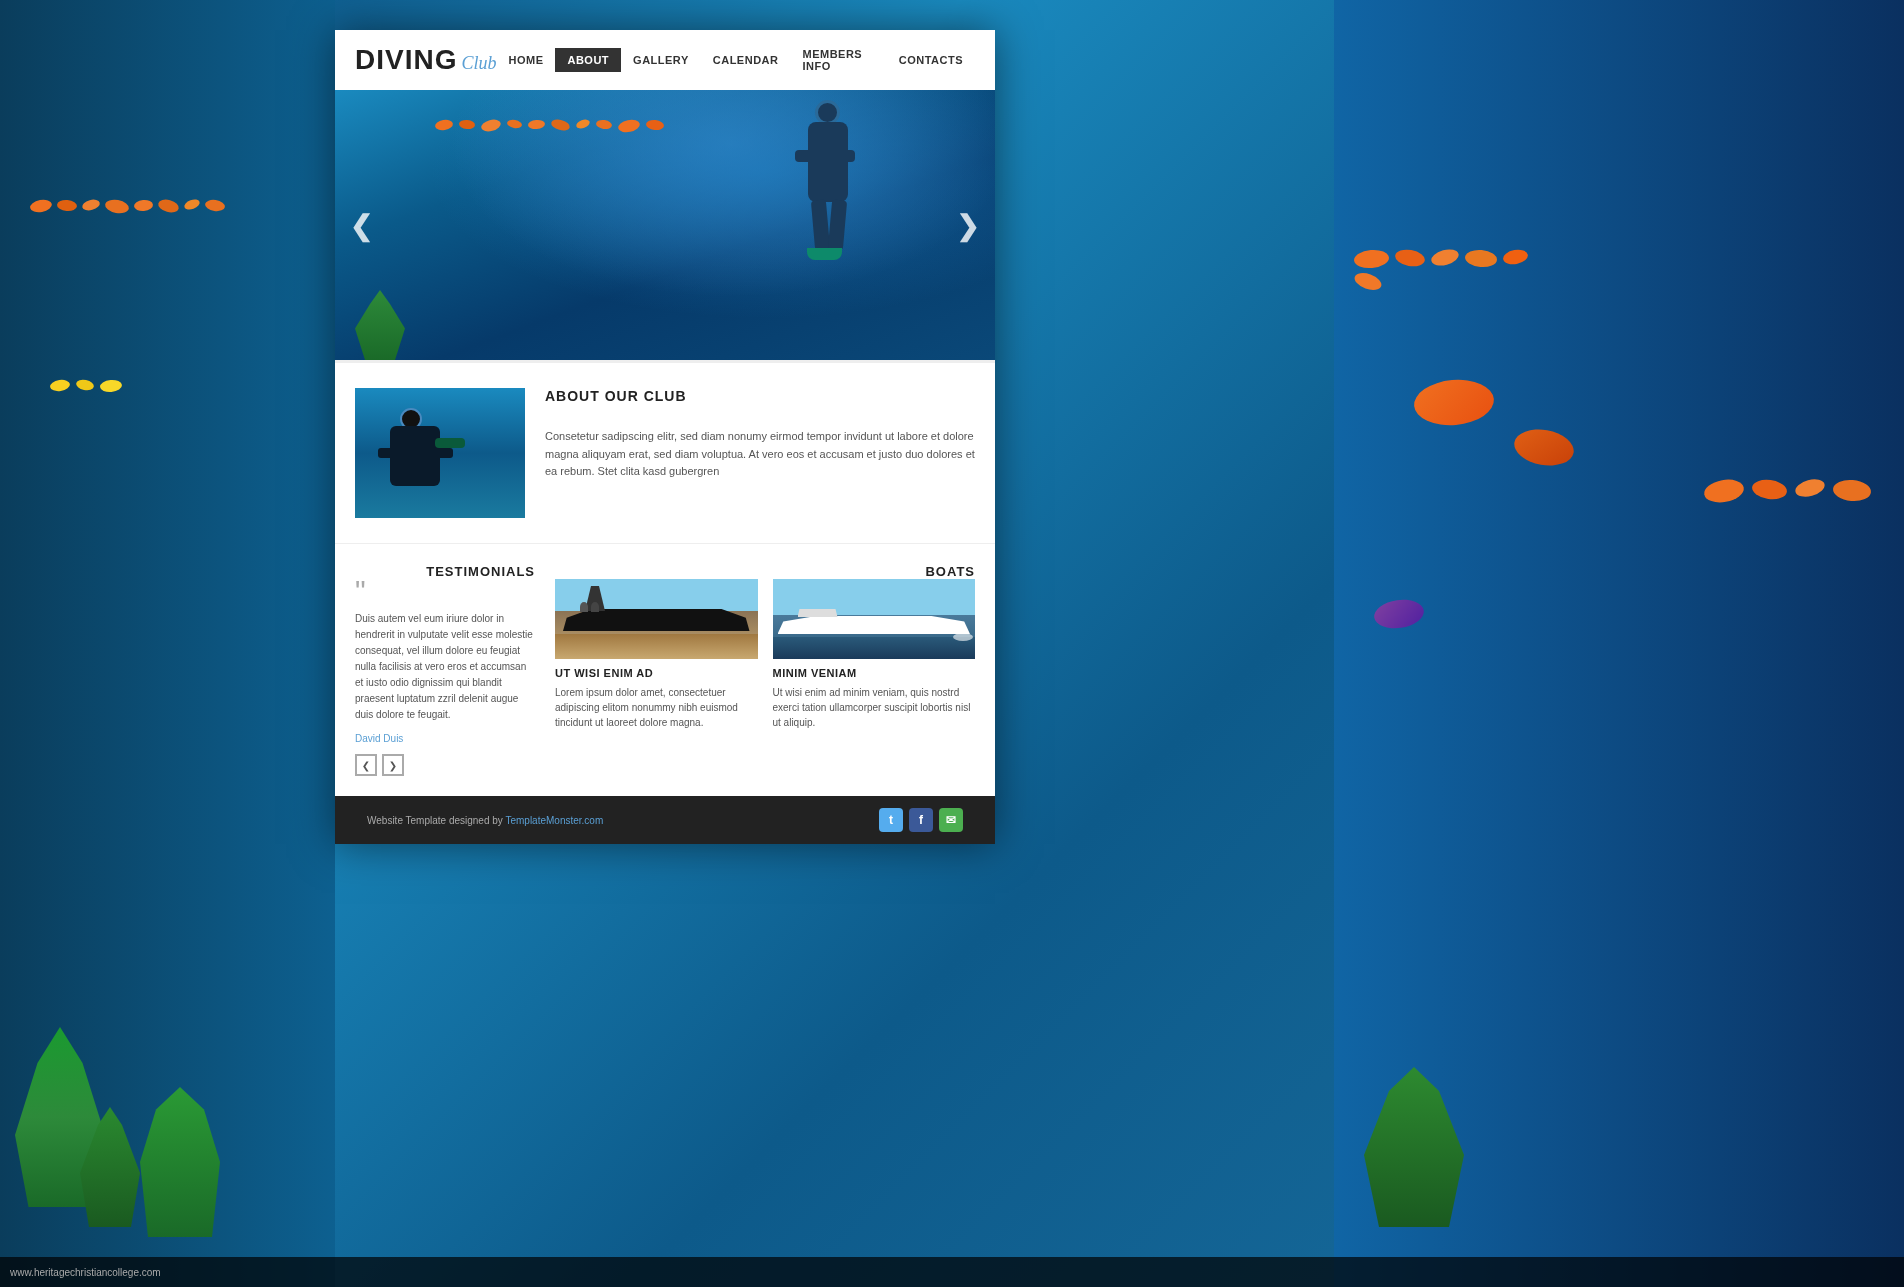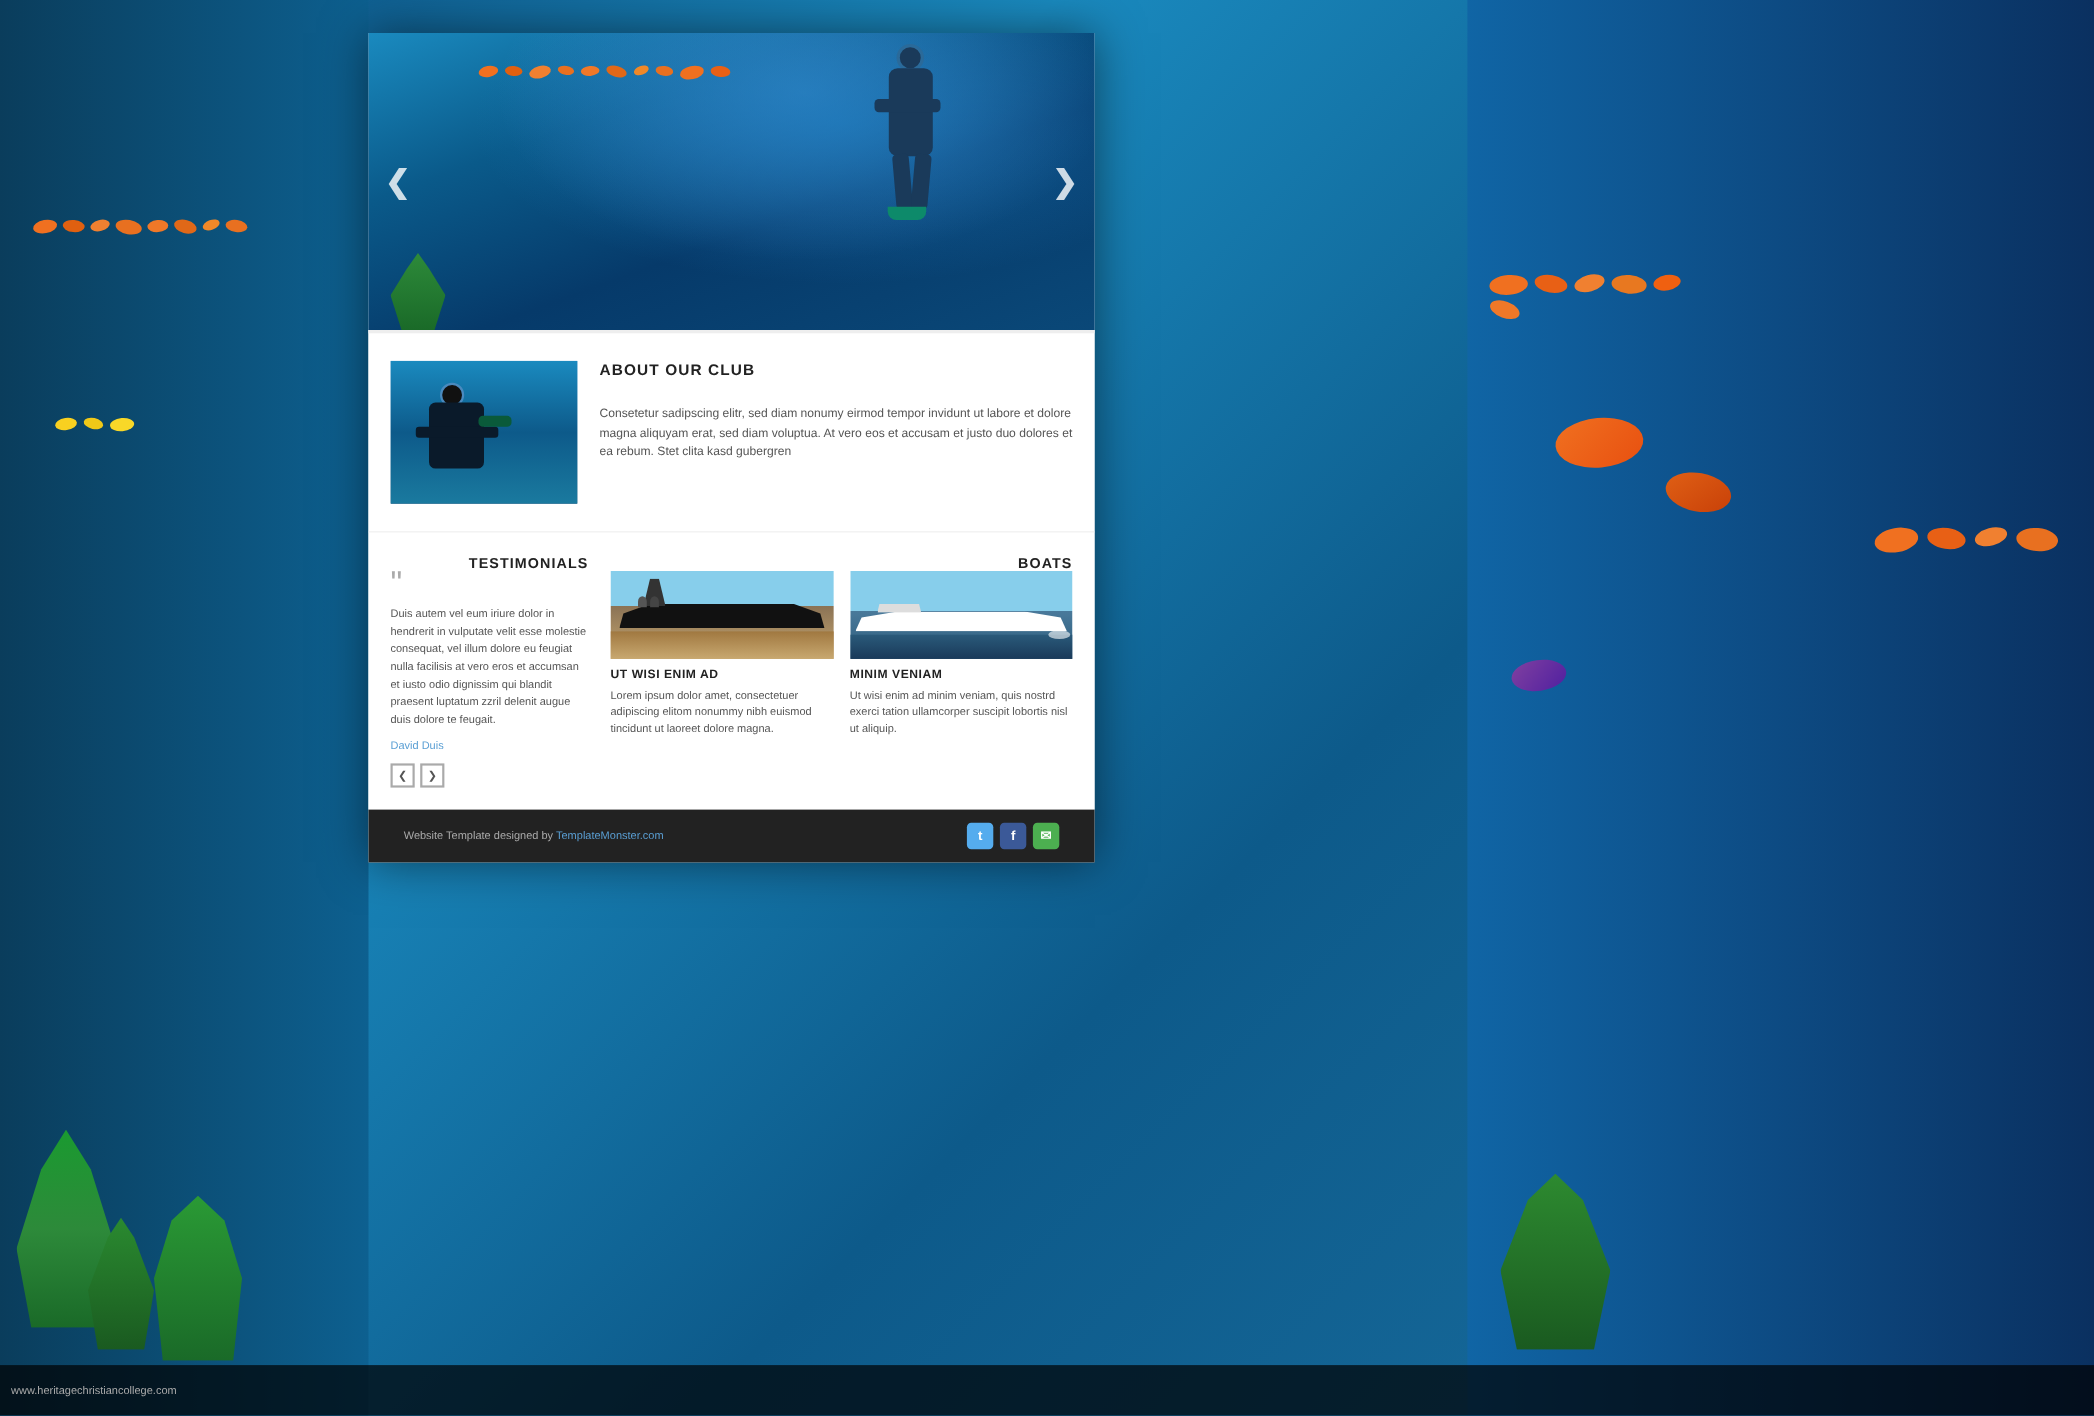--- a/index.html
+++ b/index.html
@@ -355,21 +355,21 @@
     .social-twitter { background: #55acee; }
     .social-facebook { background: #3b5998; }
     .social-email { background: #4caf50; }
 
     
     .browser-bar {
       position: absolute;
       bottom: 0;
       left: 0;
       right: 0;
-      height: 46px;
+      height: 30px;
       background: rgba(0,0,0,0.7);
       display: flex;
       align-items: center;
       padding: 0 10px;
       z-index: 20;
     }
 
     .browser-url {
       font-size: 10px;
       color: #aaa;
@@ -434,20 +434,34 @@
   <div style="position:absolute;top:480px;right:20px;display:flex;flex-wrap:wrap;gap:8px;width:180px">
     <div style="width:40px;height:22px;background:#f07020;border-radius:50%;transform:rotate(-10deg)"></div>
     <div style="width:35px;height:19px;background:#e86015;border-radius:50%;transform:rotate(8deg)"></div>
     <div style="width:30px;height:16px;background:#f08030;border-radius:50%;transform:rotate(-15deg)"></div>
     <div style="width:38px;height:21px;background:#e87020;border-radius:50%;transform:rotate(5deg)"></div>
   </div>
 </div>
 
 <div class="site-container">
 
+  <div class="site-header">
+    <div class="logo">
+      <span class="logo-diving">DIVING</span>
+      <span class="logo-club">Club</span>
+    </div>
+    <nav class="site-nav">
+      <div class="nav-item">HOME</div>
+      <div class="nav-item active">ABOUT</div>
+      <div class="nav-item">GALLERY</div>
+      <div class="nav-item">CALENDAR</div>
+      <div class="nav-item">MEMBERS INFO</div>
+      <div class="nav-item">CONTACTS</div>
+    </nav>
+  </div>
 
   <div class="hero-slider">
     <div class="hero-bg"></div>
 
     <div style="position:absolute;top:0;left:0;right:0;bottom:0;background:radial-gradient(ellipse at 65% 30%,rgba(30,130,200,0.6) 0%,transparent 55%)"></div>
 
     <div style="position:absolute;top:30px;left:100px;display:flex;flex-wrap:wrap;gap:6px;width:250px">
       <div style="width:18px;height:10px;background:#f07020;border-radius:50%;transform:rotate(-10deg)"></div>
       <div style="width:16px;height:9px;background:#e06010;border-radius:50%;transform:rotate(5deg)"></div>
       <div style="width:20px;height:11px;background:#f08030;border-radius:50%;transform:rotate(-15deg)"></div>

